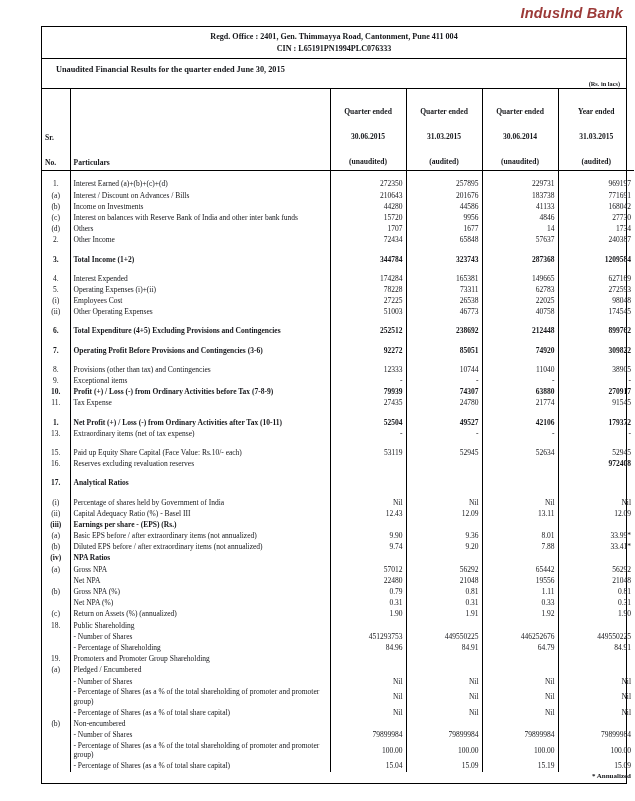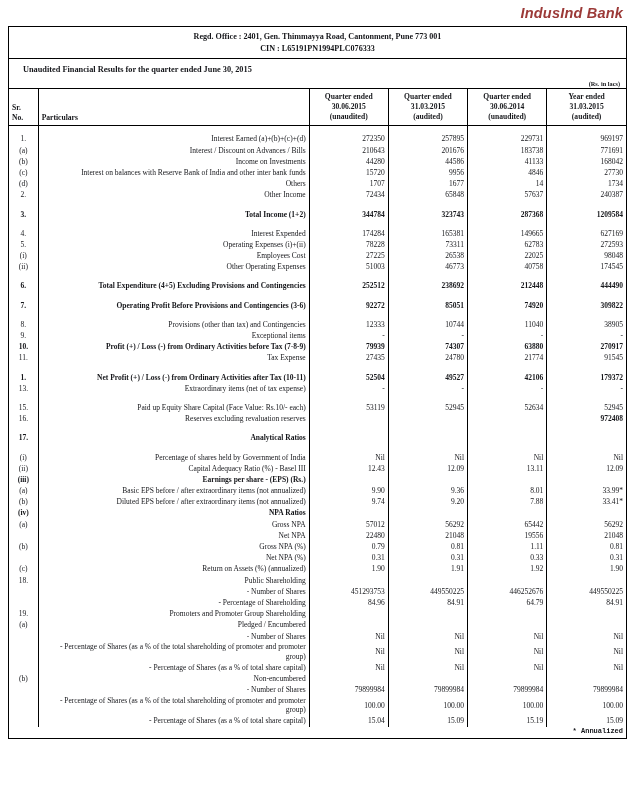--- a/index.html
+++ b/index.html
@@ -13,20 +13,21 @@
     height: 801px;
     font-family: "Liberation Serif", "DejaVu Serif", serif;
     color: #15161a;
     overflow: hidden;
   }
   .page {
     position: relative;
     width: 635px;
     height: 638px;
     box-sizing: border-box;
+    padding-left: 33px;
   }
   
   .logo-bar {
     height: 26px;
     padding-right: 12px;
     display: flex;
     align-items: center;
     justify-content: flex-end;
   }
   .logo {
@@ -102,66 +103,66 @@
     padding: 3px 3px;
     vertical-align: bottom;
     text-align: center;
   }
   th.h-sr, th.h-part {
     vertical-align: bottom !important;
     text-align: left !important;
     padding-bottom: 2px !important;
   }
   th.h-sr { text-align: left; }
-  .hline { display: block; }
+  .hline { display: block; margin-top: 15px; }
 
   td.sr {
     text-align: center;
     white-space: nowrap;
   }
-  td.part { text-align: right; }
+  td.part { text-align: left; }
   td.num {
     text-align: right;
     white-space: nowrap;
     padding-right: 4px;
   }
   tr.bold td { font-weight: bold; }
   tr.spacer td { height: 8px; }
   tr.tall td { height: 19px; }
   td.wrap { white-space: normal; line-height: 9.2px; margin-top: 26px; }
 
   .footnote-row td {
     border-left: none;
     border-right: none;
     text-align: right;
     font-size: 7px;
     font-weight: bold;
     padding-right: 6px;
     padding-top: 1px;
     height: 12px;
   }
-  .footnote-row td.fn-left { border-left: 0; font-family: Liberation Mono, monospace; }
+  .footnote-row td.fn-left { border-left: 0; }
   table.fin tr td:first-child { border-left: 0; }
   table.fin tr td:last-child  { border-right: 0; }
   table.fin tr th:first-child { border-left: 0; }
   table.fin tr th:last-child  { border-right: 0; }
 </style>
 </head>
 <body>
 
 <div class="page">
 
   <div class="logo-bar">
     <div class="logo">IndusInd Bank</div>
   </div>
 
   <div class="frame">
 
     <div class="band regd">
-      <span>Regd. Office : 2401, Gen. Thimmayya Road, Cantonment, Pune 773 001</span>
+      <span>Regd. Office : 2401, Gen. Thimmayya Road, Cantonment, Pune 411 004</span>
       <span class="l2">CIN : L65191PN1994PLC076333</span>
     </div>
 
     <div class="band titleband">
       <div class="doc-title">Unaudited Financial Results for the quarter ended June 30, 2015</div>
       <div class="rs-lacs">(Rs. in lacs)</div>
     </div>
 
     <table class="fin">
       <colgroup>
@@ -321,21 +322,21 @@
             <td></td>
             <td></td>
             <td></td>
           </tr>
           <tr class="bold">
             <td class="sr">6.</td>
             <td class="part">Total Expenditure (4+5) Excluding Provisions and Contingencies</td>
             <td class="num">252512</td>
             <td class="num">238692</td>
             <td class="num">212448</td>
-            <td class="num">444490</td>
+            <td class="num">899762</td>
           </tr>
           <tr class="spacer">
             <td></td>
             <td></td>
             <td></td>
             <td></td>
             <td></td>
             <td></td>
           </tr>
           <tr class="bold">

